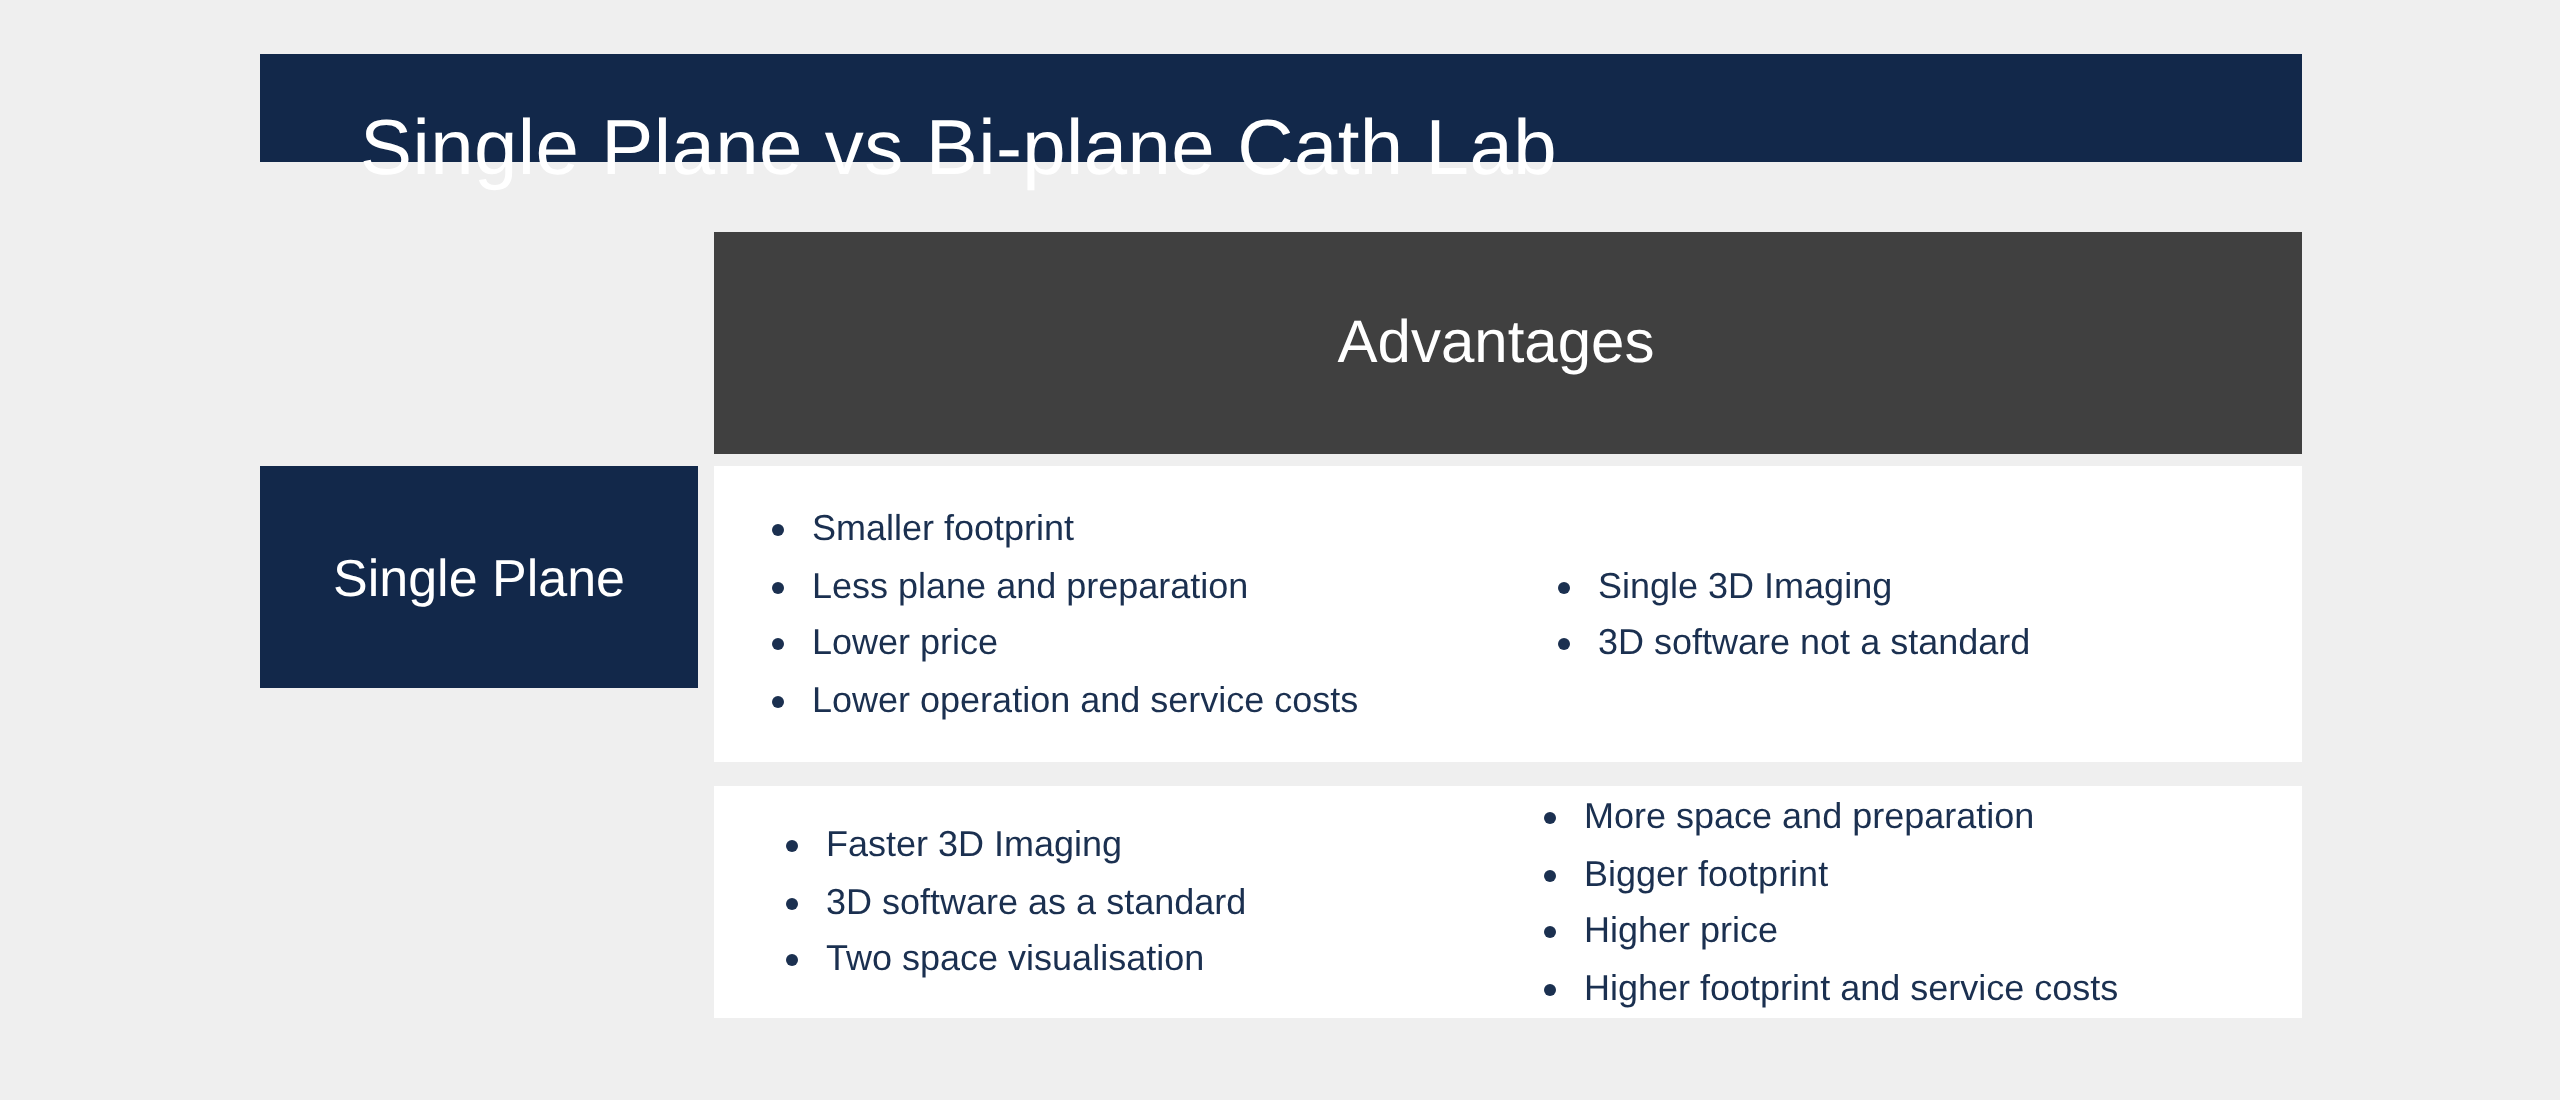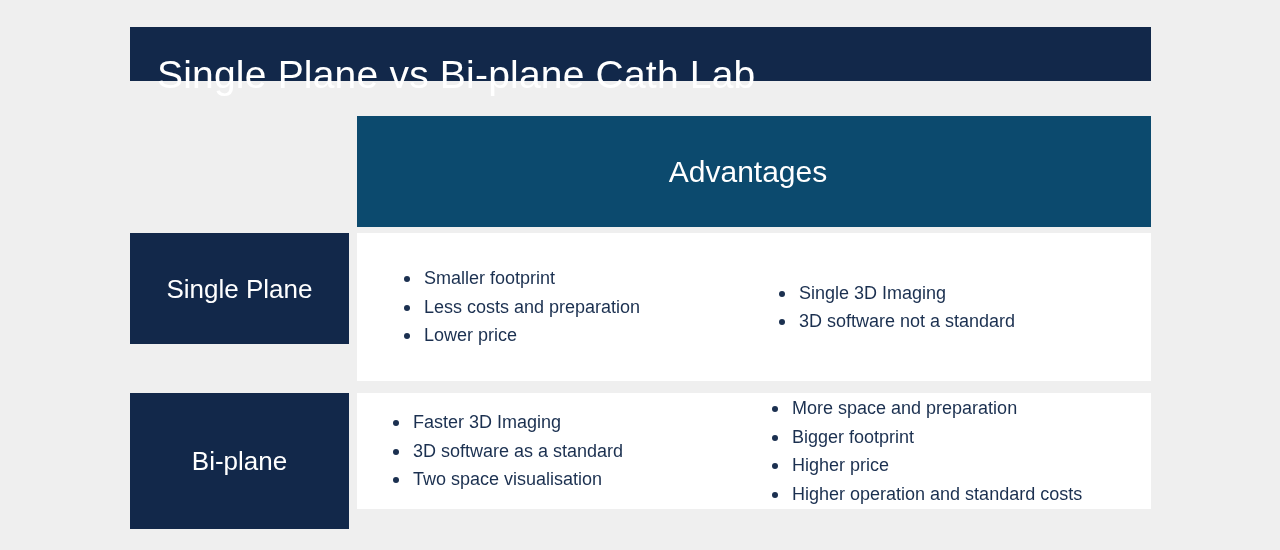--- a/index.html
+++ b/index.html
@@ -30,34 +30,34 @@
     height: 54px;
     background: #12284a;
     display: flex;
     align-items: center;
   }
   .title-text {
     color: #ffffff;
     font-size: 39px;
     font-weight: 400;
     letter-spacing: 0.2px;
-    padding-left: 27px;
+    padding-left: 50px;
     line-height: 1;
     white-space: nowrap;
     margin-top: 40px;
   }
 
   
   .header-band {
     position: absolute;
     left: 357px;
     top: 116px;
     width: 794px;
     height: 111px;
-    background: #0c4a6e;
+    background: #404040;
     display: flex;
     align-items: center;
   }
   .header-cell {
     flex: 1 1 50%;
     text-align: center;
     color: #ffffff;
     font-size: 30px;
     font-weight: 400;
     line-height: 1;
@@ -123,21 +123,21 @@
     position: absolute;
     left: 3px;
     top: 12px;
     width: 6px;
     height: 6px;
     border-radius: 50%;
     background: #1b3050;
   }
 
   
-  #cell-1-adv { padding-left: 44px; }
+  #cell-1-adv { padding-left: 26px; }
   #cell-1-dis { padding-left: 22px; }
   #cell-2-adv { padding-left: 33px; }
   #cell-2-dis { padding-left: 15px; }
 </style>
 </head>
 <body>
 
 <div class="slide">
 
   <div class="title-bar">
@@ -149,47 +149,45 @@
   </div>
 
   <div class="row-label" id="row-label-1">
     <span>Single Plane</span>
   </div>
 
   <div class="row-panel" id="row-panel-1">
     <div class="cell adv" id="cell-1-adv">
       <ul class="bullets">
         <li>Smaller footprint</li>
-        <li>Less costs and preparation</li>
+        <li>Less plane and preparation</li>
         <li>Lower price</li>
+        <li>Lower operation and service costs</li>
       </ul>
     </div>
     <div class="cell dis" id="cell-1-dis">
       <ul class="bullets">
         <li>Single 3D Imaging</li>
         <li>3D software not a standard</li>
       </ul>
     </div>
   </div>
 
-  <div class="row-label" id="row-label-2">
-    <span>Bi-plane</span>
-  </div>
 
   <div class="row-panel" id="row-panel-2">
     <div class="cell adv" id="cell-2-adv">
       <ul class="bullets">
         <li>Faster 3D Imaging</li>
         <li>3D software as a standard</li>
         <li>Two space visualisation</li>
       </ul>
     </div>
     <div class="cell dis" id="cell-2-dis">
       <ul class="bullets">
         <li>More space and preparation</li>
         <li>Bigger footprint</li>
         <li>Higher price</li>
-        <li>Higher operation and standard costs</li>
+        <li>Higher footprint and service costs</li>
       </ul>
     </div>
   </div>
 
 </div>
 
 </body></html>

